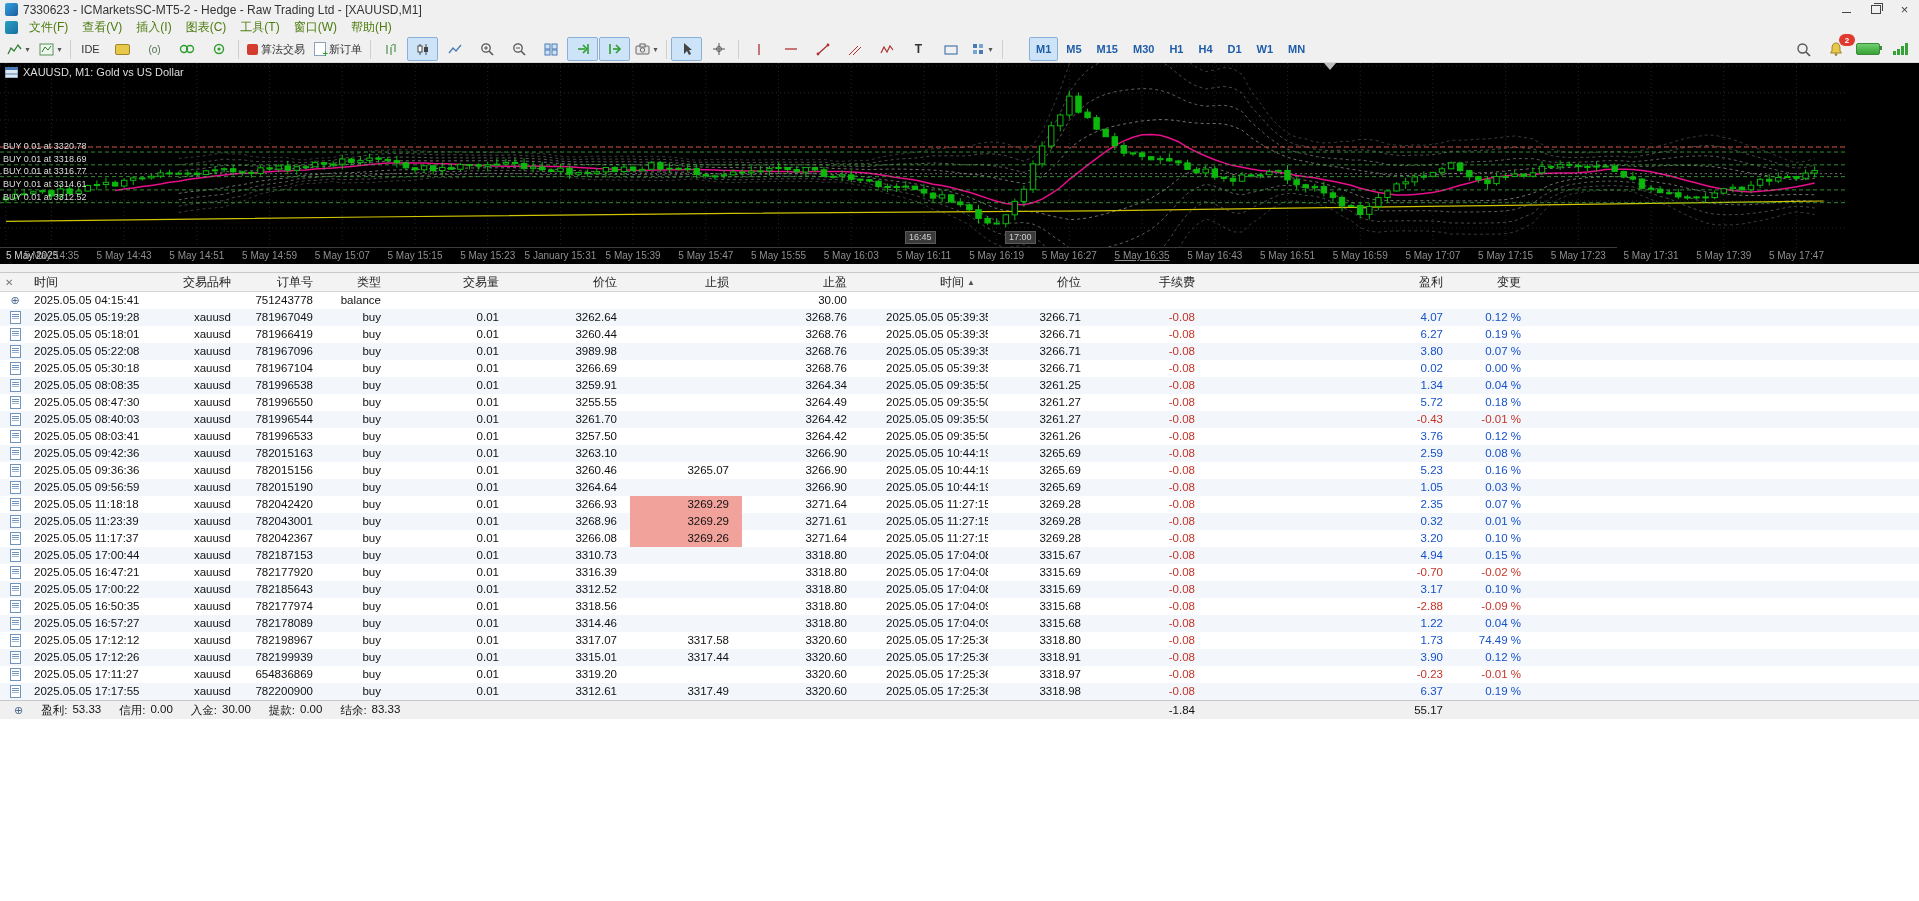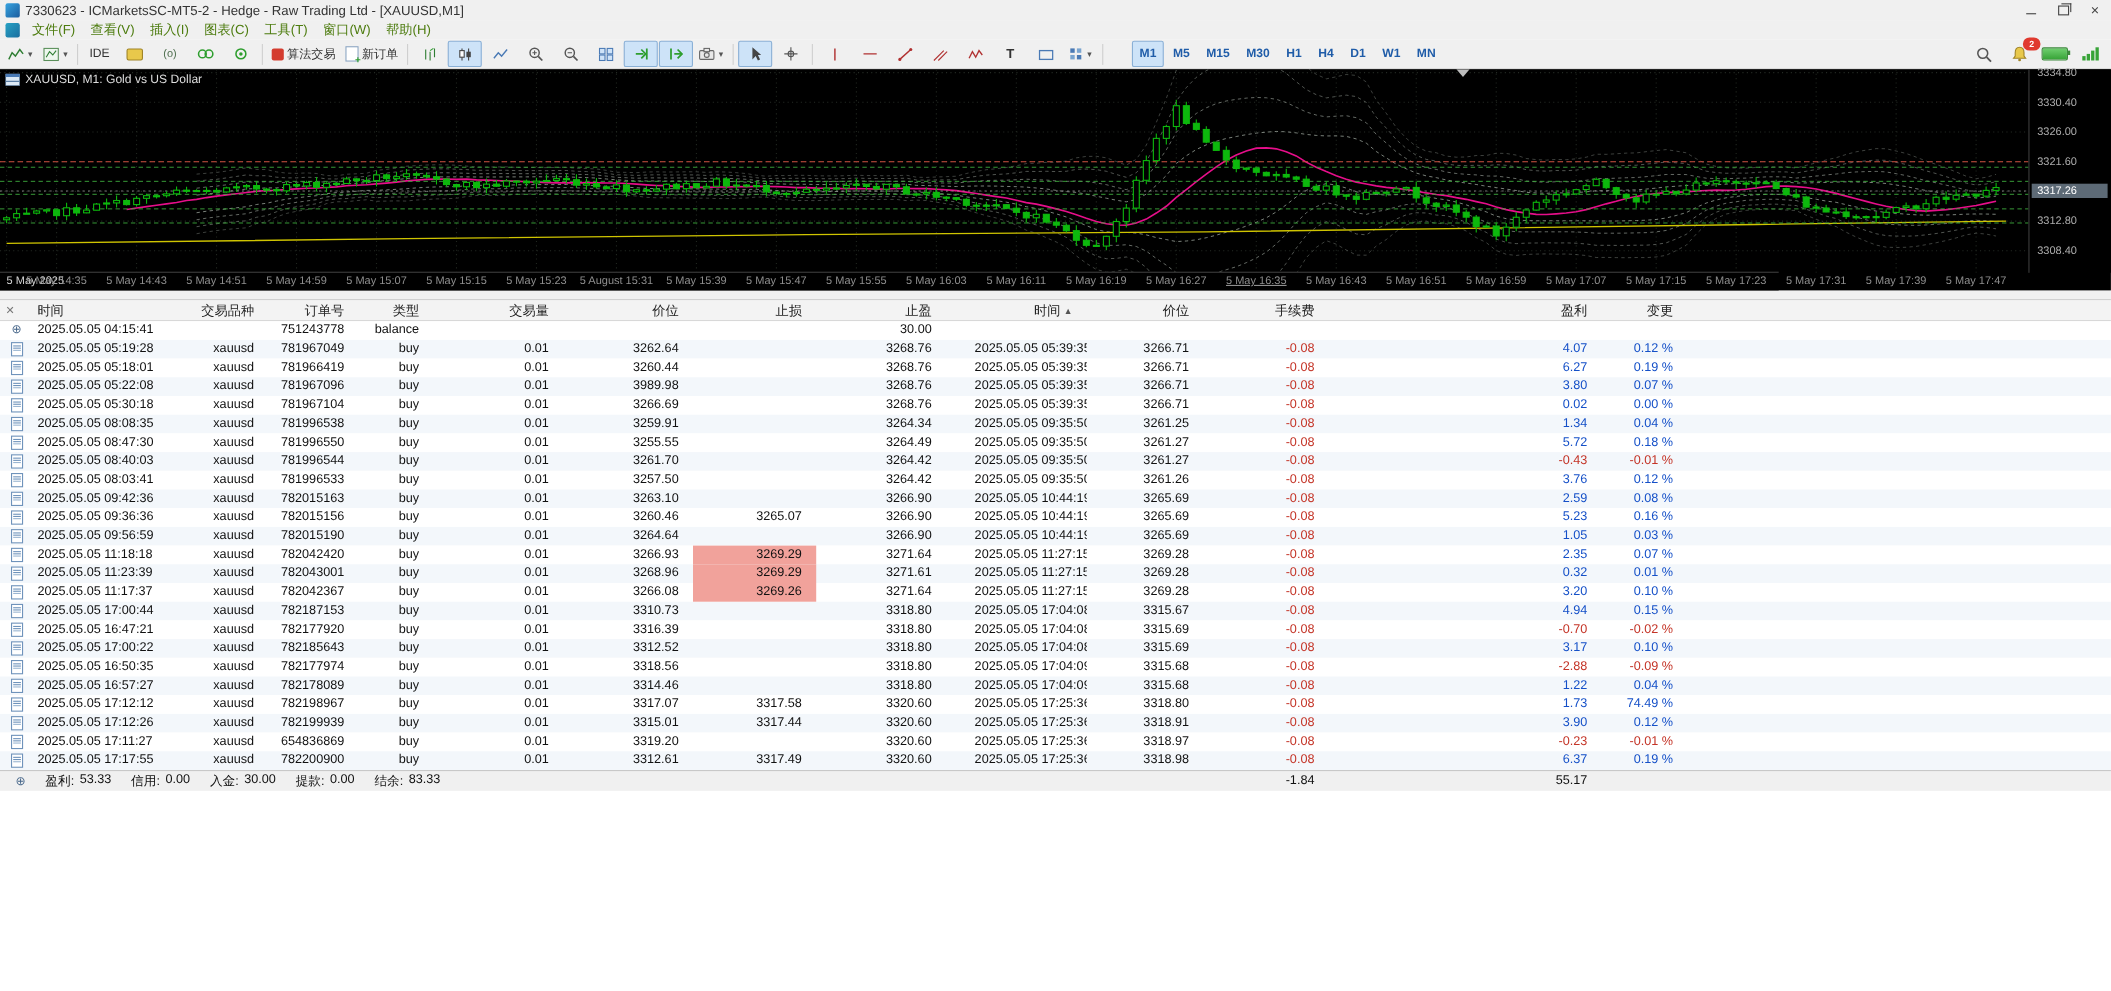--- a/index.html
+++ b/index.html
@@ -785,40 +785,39 @@
       <path d="M1324,0 L1336,0 L1330,7 Z" fill="#bdbdbd"></path>
     </svg>
   <div class="chart-title">
     <svg width="13" height="11">
         <rect x="0" y="0" width="13" height="11" fill="#dce9f5" stroke="#5a7ea5"></rect>
         <rect x="0" y="0" width="13" height="3" fill="#4a7ab5"></rect>
         <line x1="0" y1="7" x2="13" y2="7" stroke="#5a7ea5"></line>
       </svg>
     <span>XAUUSD, M1:  Gold vs US Dollar</span>
   </div>
-  <div class="price-axis" id="price-axis">
-      <div class="tick" style="top: -2px;">3334.80</div>
-      <div class="tick" style="top: 25px;">3330.40</div>
-      <div class="tick" style="top: 52px;">3326.00</div>
-      <div class="tick" style="top: 79px;">3321.60</div>
-      <div class="tick" style="top: 106px;">3317.20</div>
-      <div class="tick" style="top: 133px;">3312.80</div>
-      <div class="tick" style="top: 160px;">3308.40</div>
-      <div class="price-tag" style="top: 103.632px;">3317.26</div>
+  <div id="chart-overlays">
+      <div class="buy-label" style="top: 78.0318px;">BUY 0.01 at 3320.78</div>
+      <div class="buy-label" style="top: 90.8568px;">BUY 0.01 at 3318.69</div>
+      <div class="buy-label" style="top: 102.639px;">BUY 0.01 at 3316.77</div>
+      <div class="buy-label" style="top: 115.893px;">BUY 0.01 at 3314.61</div>
+      <div class="buy-label" style="top: 128.718px;">BUY 0.01 at 3312.52</div>
+      <div class="sess" style="left: 905px; top: 168px;">16:45</div>
+      <div class="sess" style="left: 1005px; top: 168px;">17:00</div>
     </div>
   <div class="time-axis" id="time-axis">
       <div class="tlabel first" style="left: 6px;">5 May 2025</div>
       <div class="tlabel" style="left: 51.4433px;">5 May 14:35</div>
       <div class="tlabel" style="left: 124.153px;">5 May 14:43</div>
       <div class="tlabel" style="left: 196.862px;">5 May 14:51</div>
       <div class="tlabel" style="left: 269.571px;">5 May 14:59</div>
       <div class="tlabel" style="left: 342.281px;">5 May 15:07</div>
       <div class="tlabel" style="left: 414.99px;">5 May 15:15</div>
       <div class="tlabel" style="left: 487.7px;">5 May 15:23</div>
-      <div class="tlabel" style="left: 560.409px;">5 August 15:31</div>
+      <div class="tlabel" style="left: 560.409px;">5 January 15:31</div>
       <div class="tlabel" style="left: 633.118px;">5 May 15:39</div>
       <div class="tlabel" style="left: 705.828px;">5 May 15:47</div>
       <div class="tlabel" style="left: 778.537px;">5 May 15:55</div>
       <div class="tlabel" style="left: 851.246px;">5 May 16:03</div>
       <div class="tlabel" style="left: 923.956px;">5 May 16:11</div>
       <div class="tlabel" style="left: 996.665px;">5 May 16:19</div>
       <div class="tlabel" style="left: 1069.37px;">5 May 16:27</div>
       <div class="tlabel" style="left: 1142.08px; text-decoration: underline;">5 May 16:35</div>
       <div class="tlabel" style="left: 1214.79px;">5 May 16:43</div>
       <div class="tlabel" style="left: 1287.5px;">5 May 16:51</div>

